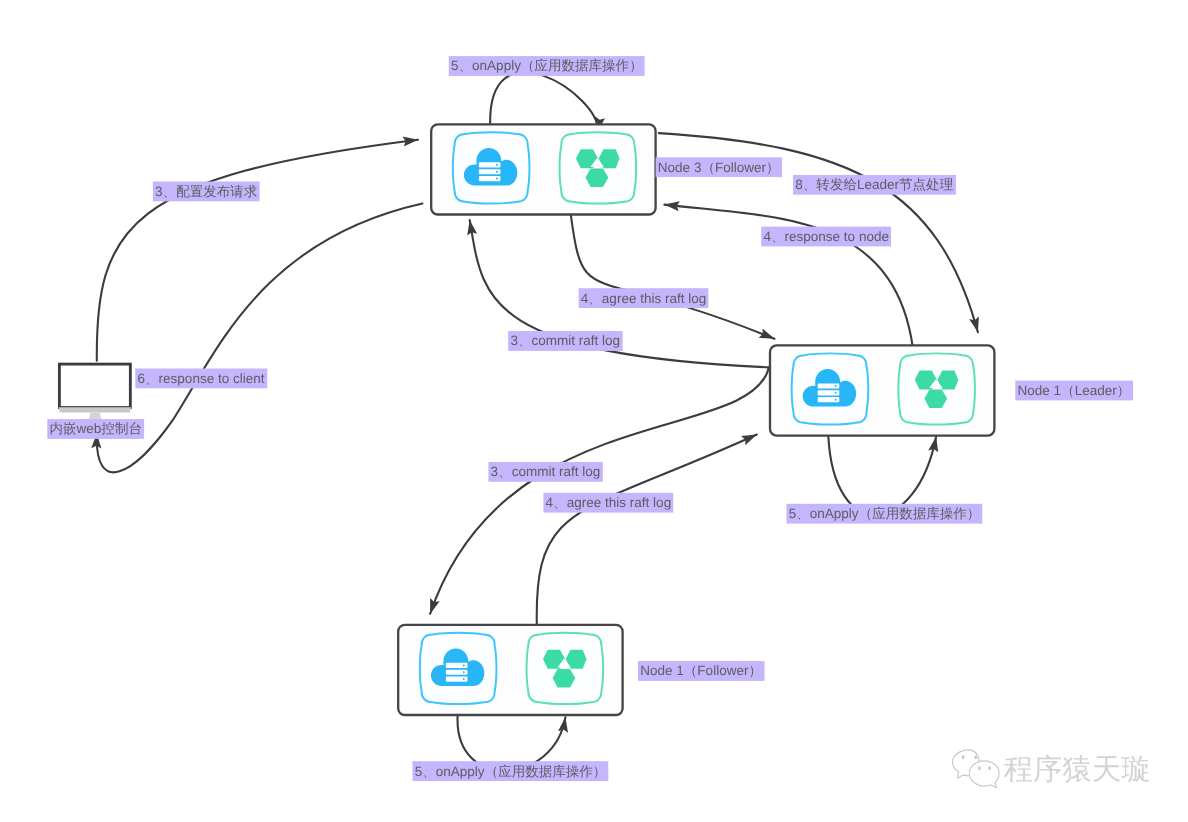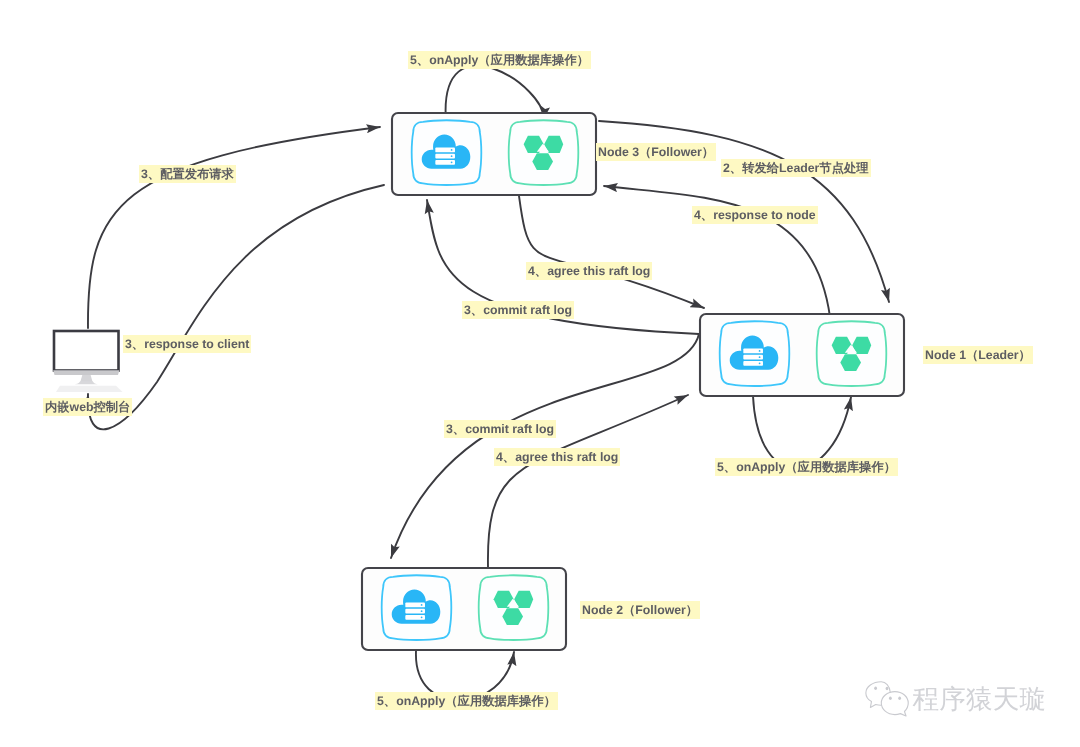--- a/index.html
+++ b/index.html
@@ -5,21 +5,21 @@
   html,body{margin:0;padding:0;}
   body{width:1080px;height:747px;overflow:hidden;background:#ffffff;
        font-family:"Liberation Sans",sans-serif;
        -webkit-font-smoothing:antialiased;text-rendering:geometricPrecision;}
   #stage{position:relative;width:1080px;height:747px;background:#ffffff;}
   svg.layer{position:absolute;left:0;top:0;width:1080px;height:747px;}
   .edge{fill:none;stroke:#3b3b40;stroke-width:1.9;stroke-linecap:round;}
   .node-box{fill:#fdfdfd;stroke:#44444a;stroke-width:2.1;}
   .lbl{position:absolute;font-family:"Liberation Sans",sans-serif;
        font-size:12.3px;color:#5d5d62;white-space:nowrap;line-height:1;
-       background:#fef9c3;padding:3px 2px 3px 2px;margin:-3px 0 0 -2px;font-weight:bold;}
+       background:#c4b5fd;padding:3px 2px 3px 2px;margin:-3px 0 0 -2px;}
   #watermark{position:absolute;left:864px;top:681px;display:flex;align-items:center;}
   #watermark svg{display:block;}
   .wm{font-family:"Liberation Sans",sans-serif;
        font-size:26.6px;color:#d2d3d7;white-space:nowrap;line-height:1;
        letter-spacing:0.2px;margin-left:2px;}
 </style>
 </head>
 <body>
 
 <div id="stage">
@@ -94,34 +94,34 @@
   <g>
    <rect class="node-box" x="362" y="568" width="204" height="82" rx="6" ry="6"></rect>
    <use href="#cloudIcon" transform="translate(382,574.5) scale(0.69)"></use>
    <use href="#nacosIcon" transform="translate(479,574.5) scale(0.69)"></use>
   </g>
  </g>
 </svg>
 
 <div class="lbl" style="left:598px;top:146px">Node 3（Follower）</div>
 <div class="lbl" style="left:925px;top:349px">Node 1（Leader）</div>
-<div class="lbl" style="left:582px;top:604px">Node 2（Follower）</div>
-<div class="lbl" style="left:45px;top:401px">内嵌web控制台</div>
+<div class="lbl" style="left:582px;top:604px">Node 1（Follower）</div>
+<div class="lbl" style="left:45px;top:384px">内嵌web控制台</div>
 
 <div class="lbl" style="left:141px;top:168px">3、配置发布请求</div>
-<div class="lbl" style="left:723px;top:162px">2、转发给Leader节点处理</div>
+<div class="lbl" style="left:723px;top:162px">8、转发给Leader节点处理</div>
 <div class="lbl" style="left:464px;top:304px">3、commit raft log</div>
 <div class="lbl" style="left:528px;top:265px">4、agree this raft log</div>
 <div class="lbl" style="left:446px;top:423px">3、commit raft log</div>
 <div class="lbl" style="left:496px;top:451px">4、agree this raft log</div>
 <div class="lbl" style="left:410px;top:54px">5、onApply（应用数据库操作）</div>
 <div class="lbl" style="left:717px;top:461px">5、onApply（应用数据库操作）</div>
 <div class="lbl" style="left:377px;top:695px">5、onApply（应用数据库操作）</div>
 <div class="lbl" style="left:694px;top:209px">4、response to node</div>
-<div class="lbl" style="left:125px;top:338px">3、response to client</div>
+<div class="lbl" style="left:125px;top:338px">6、response to client</div>
 
 <div id="watermark">
  <svg width="46.4" height="36.7" viewBox="0 0 48 38">
   <g fill="none" stroke="#c9cacf" stroke-width="1.15" stroke-linejoin="round" stroke-linecap="round">
    <path d="M27.2 11.6 C26.5 4.9 22.5 0.8 17.8 0.8 C9.0 0.8 1.9 6.0 1.9 12.4
             C1.9 16.0 4.1 19.2 7.7 21.3 L6.6 27.4 L12.1 24.3
             C13.8 24.8 15.6 25.1 17.5 25.1"></path>
    <path d="M32.0 11.0 C24.0 11.0 17.9 16.4 17.9 22.8 C17.9 29.3 24.0 34.8 32.0 34.8
             C34.0 34.8 35.9 34.4 37.7 33.8 L43.5 36.3 L41.9 31.6
             C44.3 29.3 45.8 26.2 45.8 22.8 C45.8 16.4 39.9 11.0 32.0 11.0 Z"></path>

